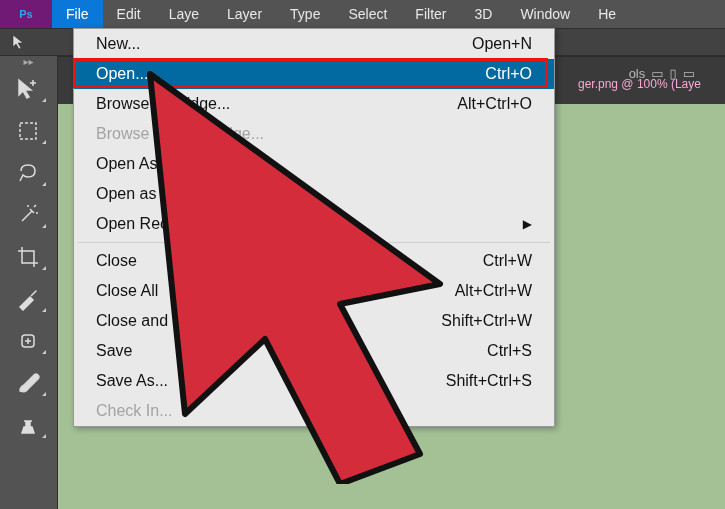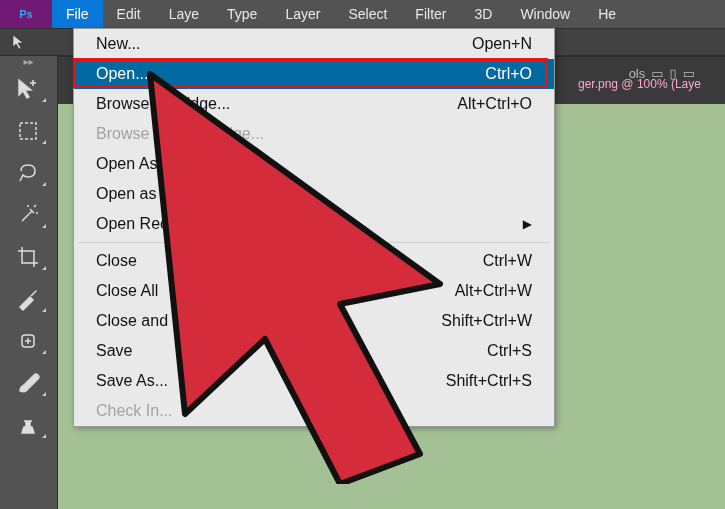--- a/index.html
+++ b/index.html
@@ -46,24 +46,24 @@
   <div class="menu-item active">
       <span>File</span>
     </div>
   <div class="menu-item">
       <span>Edit</span>
     </div>
   <div class="menu-item">
       <span>Laye</span>
     </div>
   <div class="menu-item">
+      <span>Layer</span>
+    </div>
+  <div class="menu-item">
       <span>Type</span>
-    </div>
-  <div class="menu-item">
-      <span>Layer</span>
     </div>
   <div class="menu-item">
       <span>Select</span>
     </div>
   <div class="menu-item">
       <span>Filter</span>
     </div>
   <div class="menu-item">
       <span>3D</span>
     </div>

